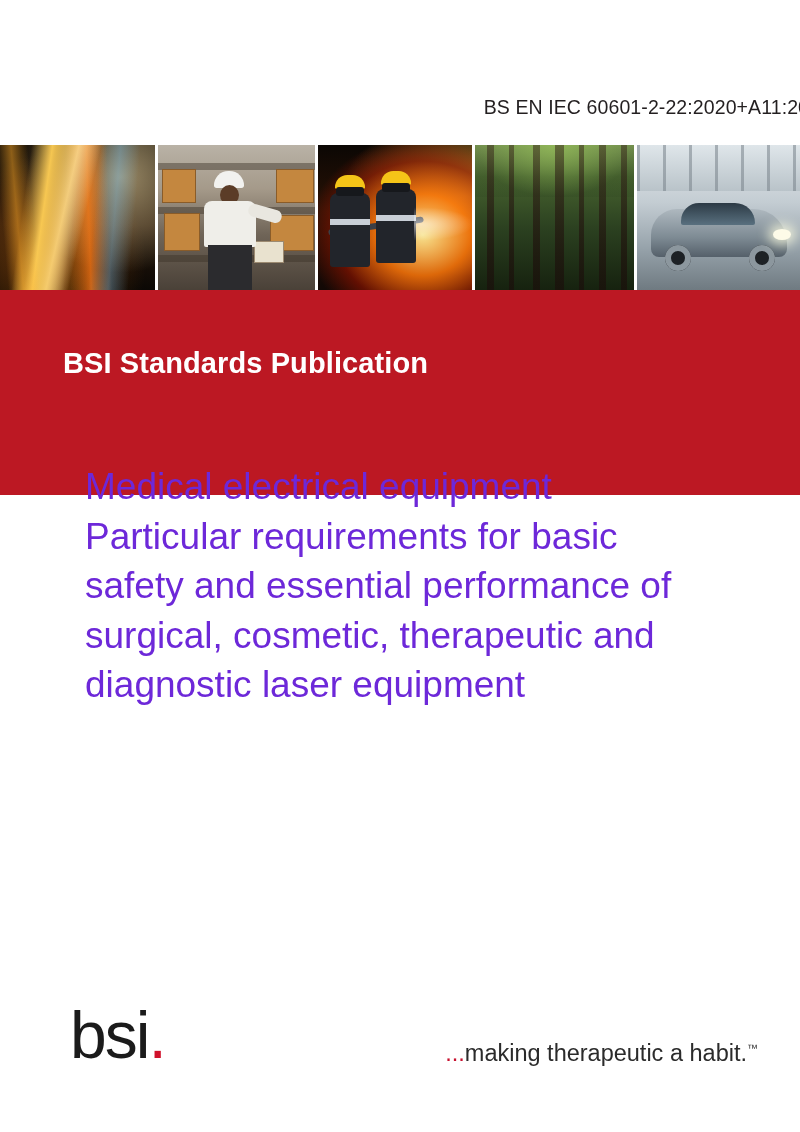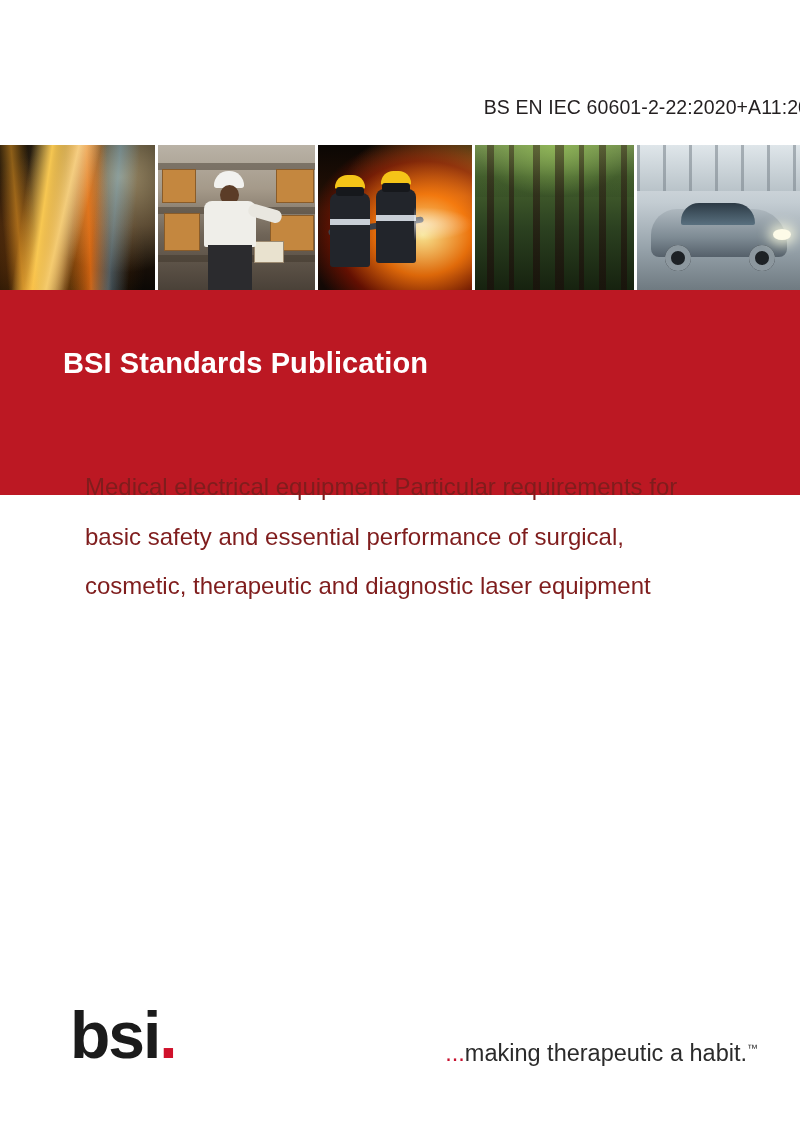--- a/index.html
+++ b/index.html
@@ -281,32 +281,32 @@
     letter-spacing: 0.1px;
     margin-top: 44px;
   }
 
   
   .doc-title {
     position: absolute;
     left: 85px;
     top: 462px;
     width: 620px;
-    font-size: 24px;
+    font-size: 37px;
     line-height: 49.5px;
-    color: #7f1d1d;
+    color: #6d28d9;
   }
 
   
   .logo {
     position: absolute;
     left: 70px;
     top: 1002px;
     font-size: 66px;
-    font-weight: bold;
+    font-weight: normal;
     color: #1b1b1b;
     letter-spacing: -2px;
     line-height: 1;
   }
   .logo .dot { color: #d0112b; }
 
   .tagline {
     position: absolute;
     right: 42px;
     top: 1040px;

